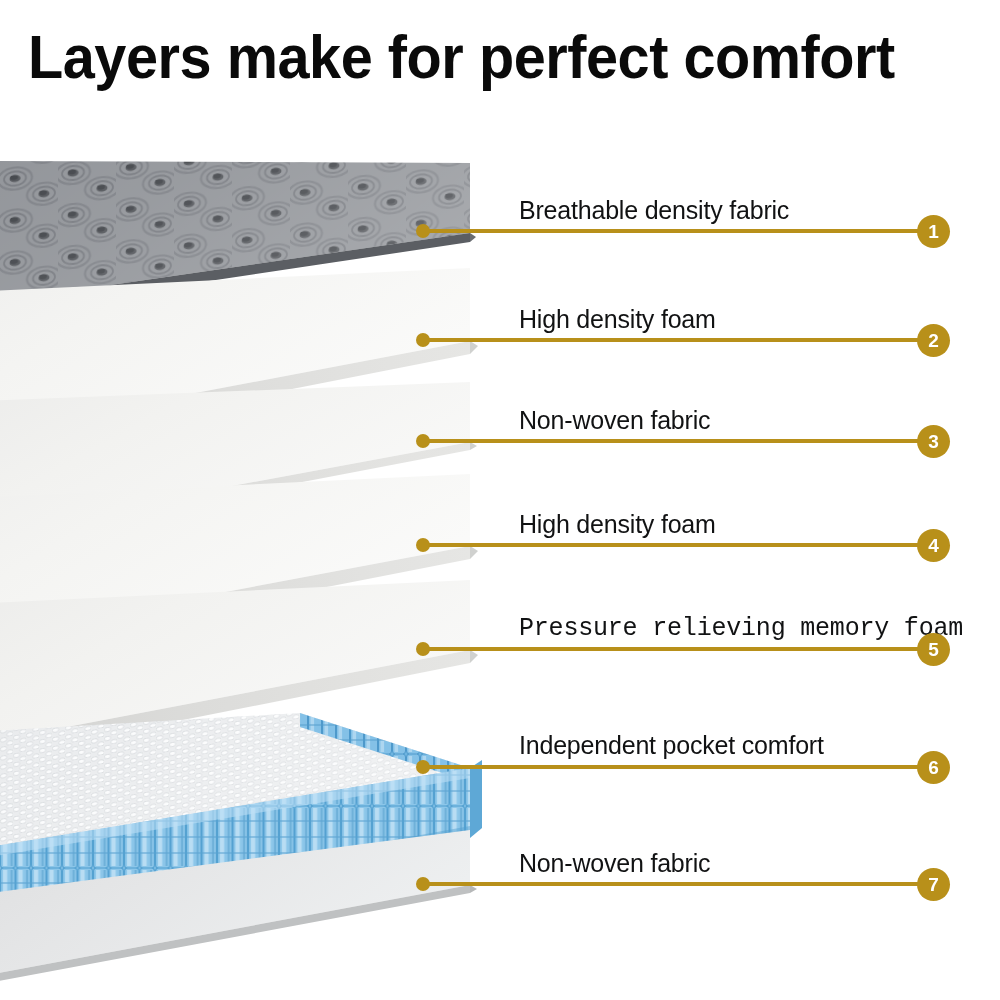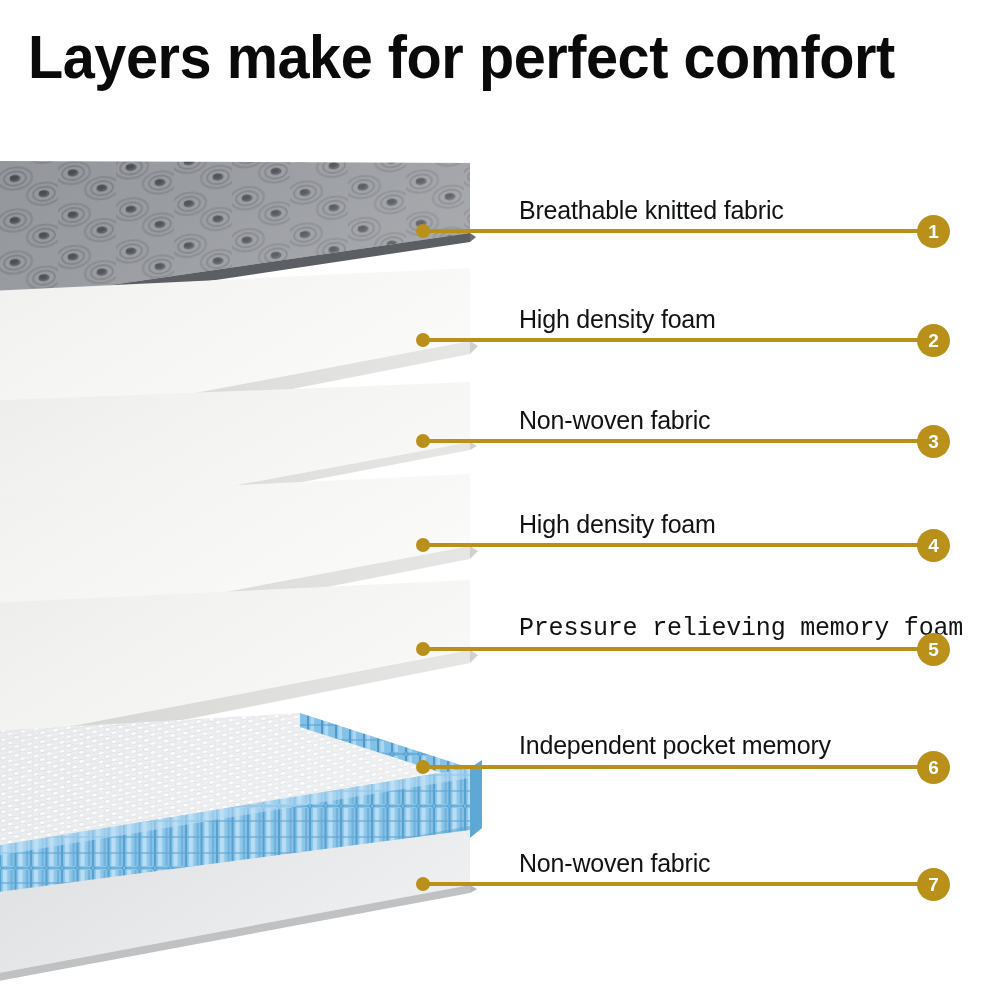--- a/index.html
+++ b/index.html
@@ -220,21 +220,21 @@
     </g>
     <g>
       <line x1="423" y1="884" x2="935" y2="884" stroke="#b8901a" stroke-width="4"></line>
       <circle cx="423" cy="884" r="7" fill="#b8901a"></circle>
     </g>
   </svg>
 
   <div id="callouts">
 
     <div class="callout">
-      <div class="cl-label" style="top:196px;">Breathable knitted fabric</div>
+      <div class="cl-label" style="top:196px;">Breathable density fabric</div>
       <div class="cl-badge" style="left:917px;top:215px;">1</div>
     </div>
 
     <div class="callout">
       <div class="cl-label" style="top:305px;">High density foam</div>
       <div class="cl-badge" style="left:917px;top:324px;">2</div>
     </div>
 
     <div class="callout">
       <div class="cl-label" style="top:406px;">Non-woven fabric</div>
@@ -245,21 +245,21 @@
       <div class="cl-label" style="top:510px;">High density foam</div>
       <div class="cl-badge" style="left:917px;top:529px;">4</div>
     </div>
 
     <div class="callout">
       <div class="cl-label" style="top:614px;font-family:Liberation Mono, monospace;">Pressure relieving memory foam</div>
       <div class="cl-badge" style="left:917px;top:633px;">5</div>
     </div>
 
     <div class="callout">
-      <div class="cl-label" style="top:731px;">Independent pocket memory</div>
+      <div class="cl-label" style="top:731px;">Independent pocket comfort</div>
       <div class="cl-badge" style="left:917px;top:751px;">6</div>
     </div>
 
     <div class="callout">
       <div class="cl-label" style="top:849px;">Non-woven fabric</div>
       <div class="cl-badge" style="left:917px;top:868px;">7</div>
     </div>
 
   </div>
 </div>

